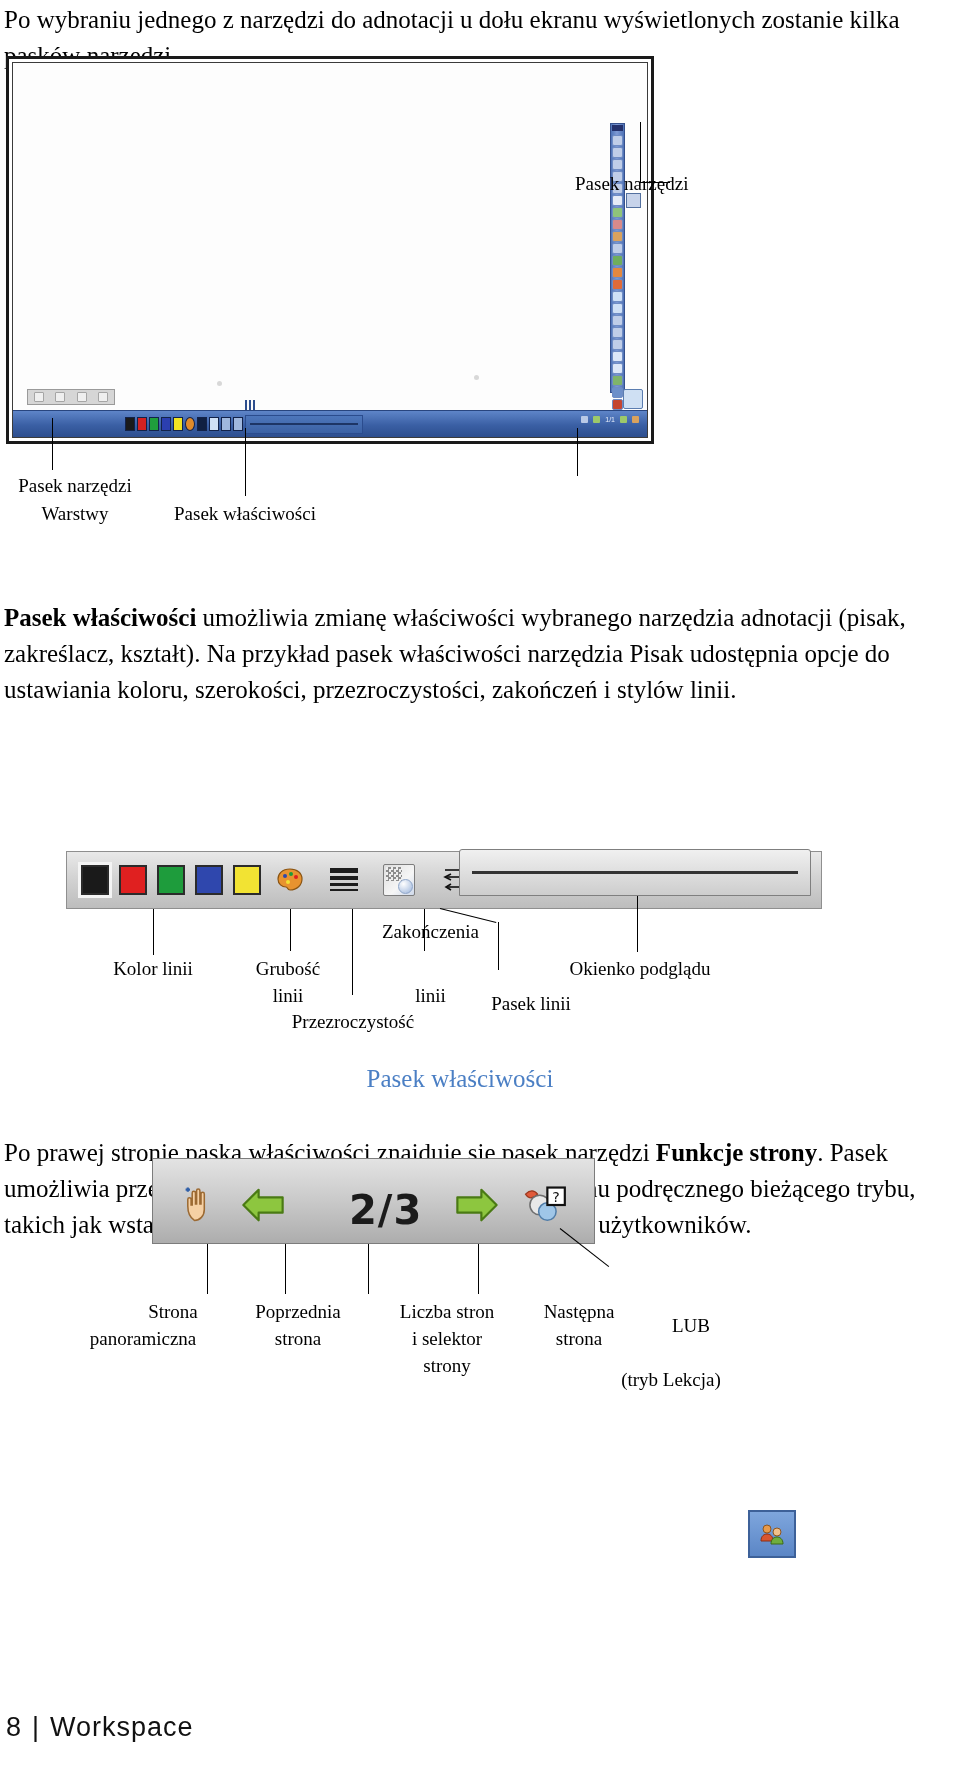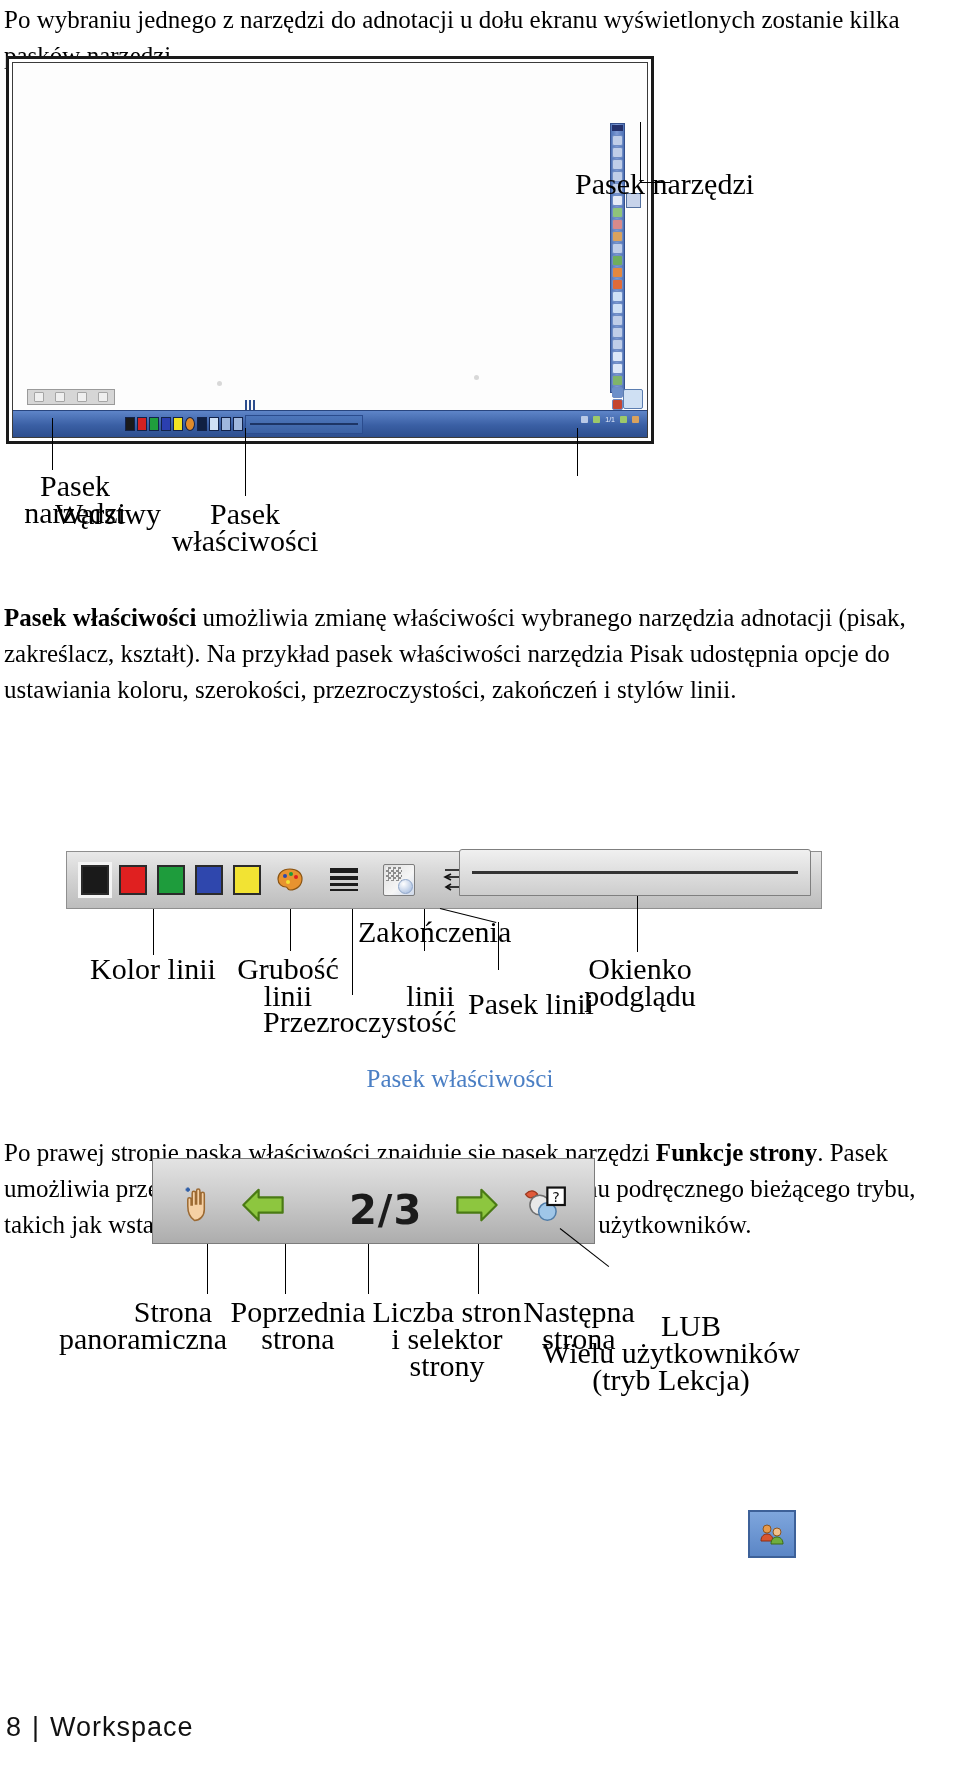--- a/index.html
+++ b/index.html
@@ -23,21 +23,21 @@
   .body-text {
     position: absolute;
     font-family: "Liberation Serif", "DejaVu Serif", serif;
     font-size: 25px;
     line-height: 36px;
     color: #000;
   }
   .caption {
     position: absolute;
     font-family: "Liberation Serif", "DejaVu Serif", serif;
-    font-size: 30px;
+    font-size: 19px;
     color: #000;
     text-align: center;
     line-height: 27px;
   }
   .blue-caption {
     position: absolute;
     font-family: "Liberation Serif", "DejaVu Serif", serif;
     font-size: 25px;
     color: #4b7fc4;
     text-align: center;
@@ -401,21 +401,21 @@
   <div class="leader h" style="left:640px; top:182px; width:30px;"></div>
   <div class="leader v" style="left:640px; top:122px; height:61px;"></div>
 
   <div class="leader v" style="left:52px; top:418px; height:52px;"></div>
   <div class="leader v" style="left:245px; top:428px; height:68px;"></div>
   <div class="leader v" style="left:577px; top:428px; height:48px;"></div>
 
   <div class="caption" style="left:575px; top:170px; width:220px; text-align:left;">Pasek narzędzi</div>
 
   <div class="caption" style="left:0px; top:472px; width:150px;">Pasek narzędzi</div>
-  <div class="caption" style="left:0px; top:500px; width:150px;padding-left:33px;">Warstwy</div>
+  <div class="caption" style="left:0px; top:500px; width:150px;">Warstwy</div>
 
   <div class="caption" style="left:155px; top:500px; width:180px;">Pasek właściwości</div>
 
 
 
   <div class="body-text" style="left:4px; top:600px; width:950px;font-family:Liberation Serif, serif;"><b class="strong">Pasek właściwości</b><span> umożliwia zmianę właściwości wybranego narzędzia adnotacji (pisak, zakreślacz, kształt). Na przykład pasek właściwości narzędzia Pisak udostępnia opcje do ustawiania koloru, szerokości, przezroczystości, zakończeń i stylów linii.</span></div>
 
   <div id="props-toolbar">
     <div class="sw selected" style="background:#1a1a1a"></div>
     <div class="sw" style="background:#e02020"></div>
@@ -530,21 +530,20 @@
   <div class="caption" style="left:228px; top:1325px; width:140px;">strona</div>
 
   <div class="caption" style="left:372px; top:1298px; width:150px;">Liczba stron</div>
   <div class="caption" style="left:372px; top:1325px; width:150px;">i selektor</div>
   <div class="caption" style="left:372px; top:1352px; width:150px;">strony</div>
 
   <div class="caption" style="left:516px; top:1298px; width:126px;">Następna</div>
   <div class="caption" style="left:516px; top:1325px; width:126px;">strona</div>
 
   <div class="caption" style="left:580px; top:1312px; width:222px;">LUB</div>
-  <div class="caption" style="left:540px; top:1339px; width:262px;">Wielu użytkowników</div>
   <div class="caption" style="left:560px; top:1366px; width:222px;">(tryb Lekcja)</div>
 
   <div id="multi-user-icon">
     <svg viewBox="0 0 30 30" width="30" height="30">
       <circle cx="10" cy="10" r="4" fill="#e89a4a" stroke="#8d5520" stroke-width="1"></circle>
       <path d="M4 22 c0 -5 3 -7 6 -7 c3 0 6 2 6 7 z" fill="#d9552f" stroke="#8d2f14" stroke-width="1"></path>
       <circle cx="20" cy="13" r="4" fill="#f0c08a" stroke="#8d5520" stroke-width="1"></circle>
       <path d="M14 25 c0 -5 3 -7 6 -7 c3 0 6 2 6 7 z" fill="#6fae3e" stroke="#3c6a17" stroke-width="1"></path>
     </svg>
   </div>

